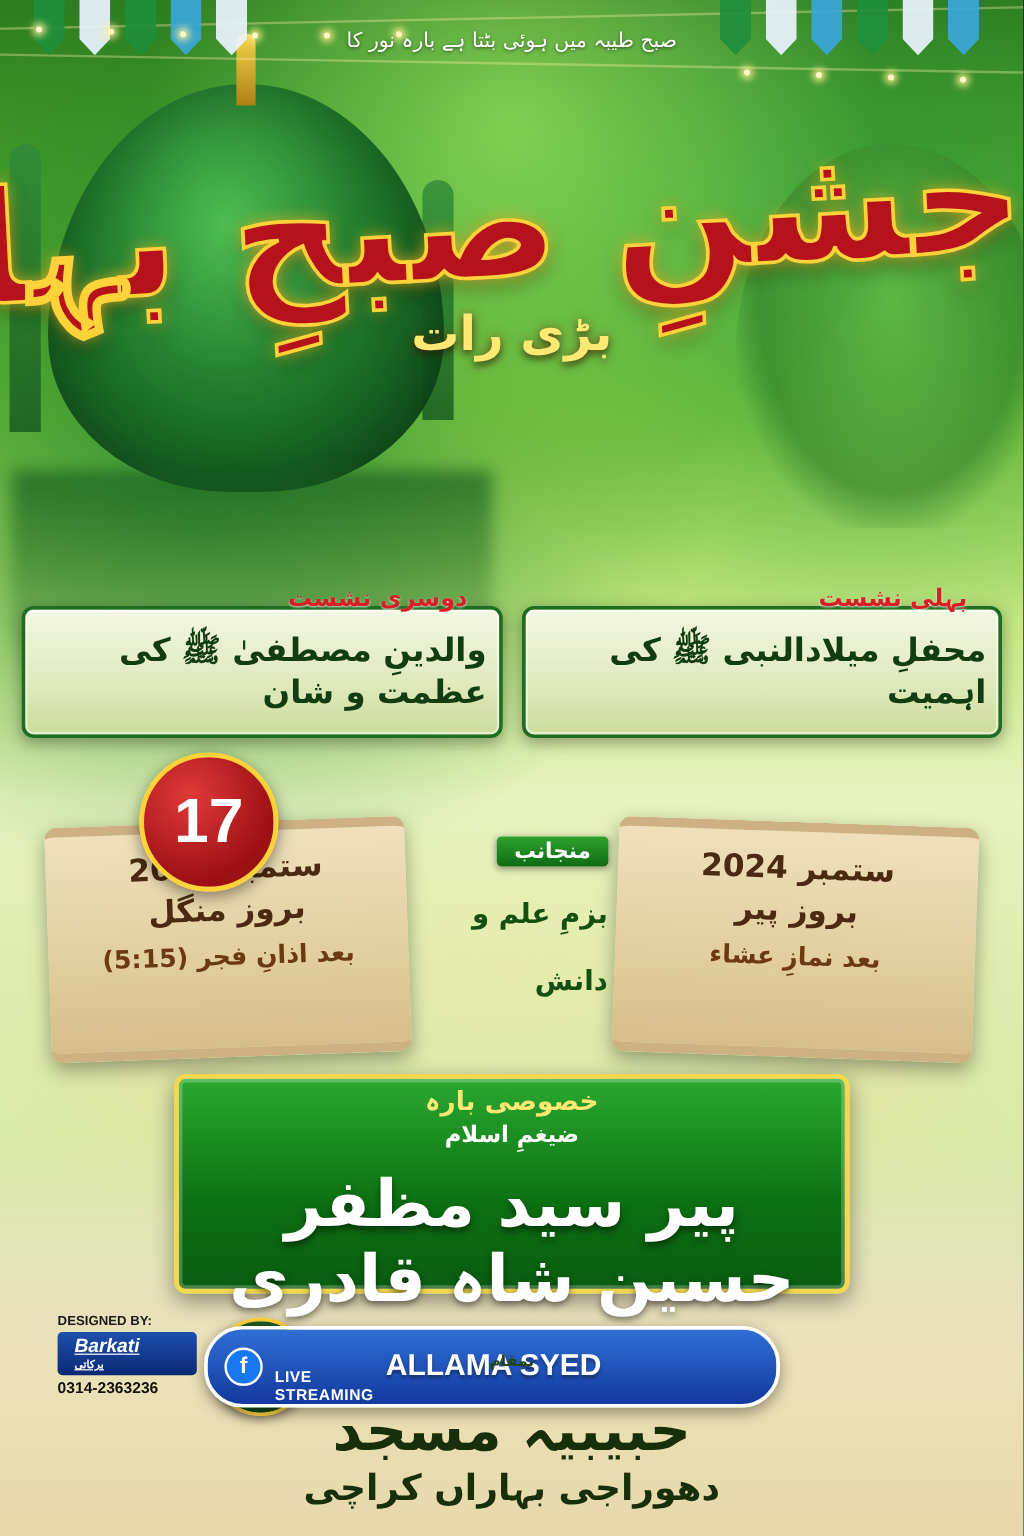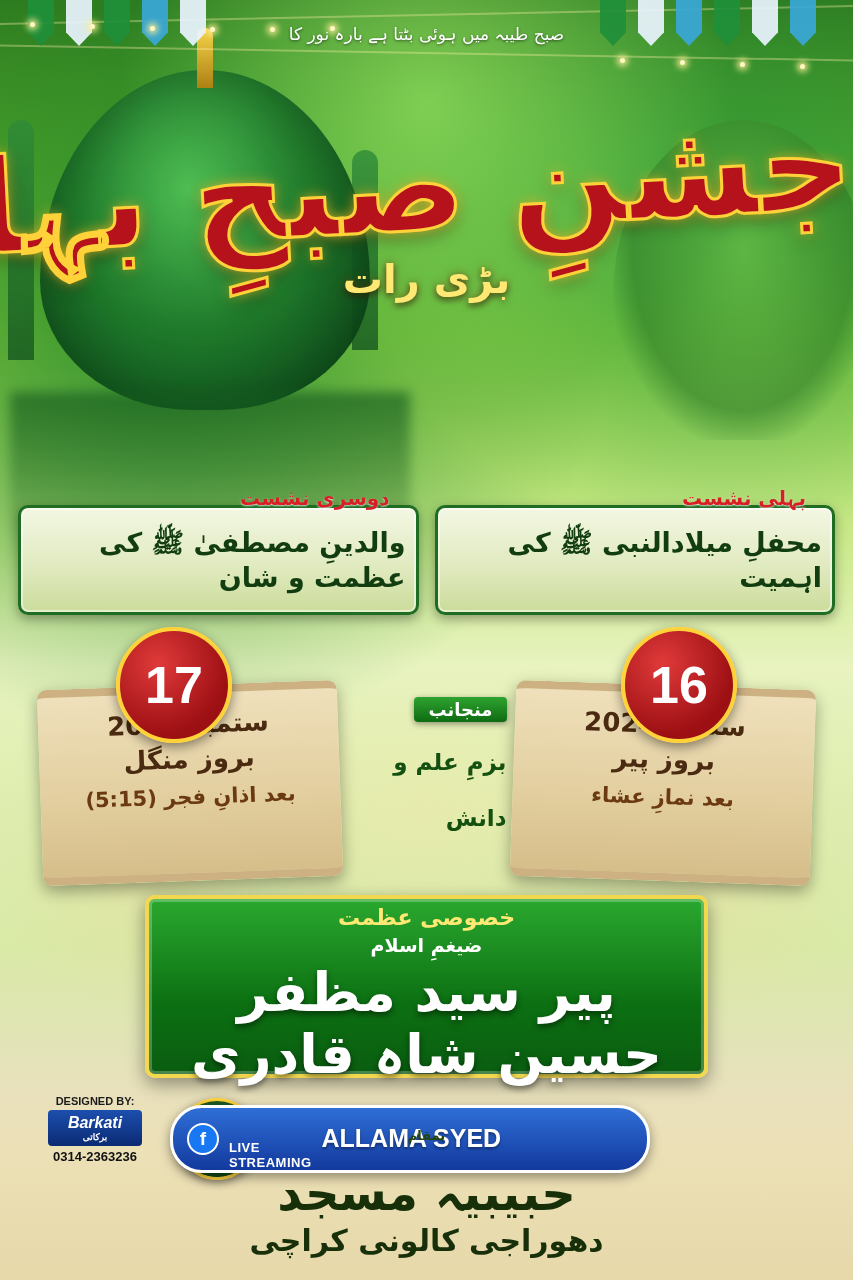--- a/index.html
+++ b/index.html
@@ -156,21 +156,21 @@
   .speaker-panel{
     position:absolute;left:145px;right:145px;top:895px;height:175px;
     background:linear-gradient(180deg,#2aa82f,#0c7012 60%,#0a5d10);
     border:4px solid #f2d84f;border-radius:10px;
     box-shadow:0 6px 18px rgba(0,0,0,.4), 0 0 0 3px rgba(255,255,255,.25) inset;
     text-align:center;direction:rtl;
   }
   .sp-top{margin-top:6px;font-size:22px;font-weight:bold;color:#ffe873;font-family:"DejaVu Sans","Liberation Sans",sans-serif;}
   .sp-mid{font-size:19px;font-weight:bold;color:#ffffff;margin-top:4px;font-family:"DejaVu Sans","Liberation Sans",sans-serif;}
   .sp-name{
-    font-size:54px;font-weight:bold;color:#ffffff;margin-top:6px;line-height:1.15;
+    font-size:54px;font-weight:bold;color:#ffffff;margin-top:16px;line-height:1.15;
     text-shadow:0 3px 6px rgba(0,0,0,.5);
     font-family:"DejaVu Sans","Liberation Sans",sans-serif;
   }
 
   
   .livebar{
     position:absolute;left:170px;width:460px;top:1105px;height:62px;
     background:linear-gradient(180deg,#2f6fd6,#13399e);
     border:3px solid #ffffff;border-radius:32px;
     display:flex;align-items:center;gap:10px;padding-left:14px;
@@ -191,26 +191,26 @@
     background:radial-gradient(circle at 50% 35%, #d9b98c 0 28%, #1d5a24 29% 100%);
     border:3px solid #ffd23a;box-shadow:0 3px 8px rgba(0,0,0,.45);overflow:hidden;
   }
   .speaker-photo:after{
     content:"";position:absolute;left:50%;top:52%;transform:translateX(-50%);
     width:46px;height:40px;border-radius:22px 22px 6px 6px;background:#0e4a17;
   }
 
   
   .designer{
-    position:absolute;left:48px;top:1095px;width:94px;text-align:center;
+    position:absolute;left:48px;top:1095px;width:116px;text-align:left;
     font-size:11px;font-weight:bold;color:#1b1b1b;
   }
   .designer .brand{
     margin-top:3px;background:linear-gradient(180deg,#1c4fae,#0b2a73);color:#fff;
-    border-radius:4px;padding:4px 2px;font-size:16px;font-style:italic;font-weight:bold;
+    border-radius:4px;padding:4px 14px;font-size:16px;font-style:italic;font-weight:bold;text-decoration:underline;
   }
   .designer .brand small{display:block;font-size:9px;font-style:normal;}
   .designer .phone{margin-top:3px;font-size:13px;font-weight:bold;color:#111;}
 
   
   .venue{
     position:absolute;left:0;right:0;bottom:22px;text-align:center;direction:rtl;
     color:#1d1d1d;font-family:"DejaVu Sans","Liberation Sans",sans-serif;
   }
   .venue-logo{
@@ -283,40 +283,39 @@
 
   <div class="scrolls">
 
     <div class="scroll right">
       <div class="scroll-inner">
         <div class="scroll-date">ستمبر 2024</div>
         <div class="scroll-date">بروز پیر</div>
         <div class="scroll-time">بعد نمازِ عشاء</div>
       </div>
     </div>
-    <div class="daybadge right">16</div>
 
     <div class="scroll left">
       <div class="scroll-inner">
         <div class="scroll-date">ستمبر 2024</div>
         <div class="scroll-date">بروز منگل</div>
         <div class="scroll-time">بعد اذانِ فجر (5:15)</div>
       </div>
     </div>
     <div class="daybadge left">17</div>
 
     <div class="center-tag">
       <div class="ribbon">منجانب</div>
       <div class="ct-line">بزمِ علم و</div>
       <div class="ct-line">دانش</div>
     </div>
   </div>
 
   <div class="speaker-panel">
-    <div class="sp-top">خصوصی عظمت</div>
+    <div class="sp-top">خصوصی بارہ</div>
     <div class="sp-mid">ضیغمِ اسلام</div>
     <div class="sp-name">پیر سید مظفر حسین شاہ قادری</div>
   </div>
 
   <div class="speaker-photo"></div>
   <div class="livebar">
     <div class="fb-icon">f</div>
     <div class="live-tag">LIVE<br>STREAMING</div>
     <div class="live-name">
       <span>ALLAMA SYED</span><br>
@@ -328,16 +327,16 @@
     <div class="brand">
       <span>Barkati</span>
       <small>برکاتی</small>
     </div>
     <div class="phone">0314-2363236</div>
   </div>
 
   <div class="venue">
     <div class="venue-logo">بمقام</div>
     <div class="venue-main">حبیبیہ مسجد</div>
-    <div class="venue-sub">دھوراجی کالونی کراچی</div>
+    <div class="venue-sub">دھوراجی بہاراں کراچی</div>
   </div>
 
 </div>
 
 </body></html>

